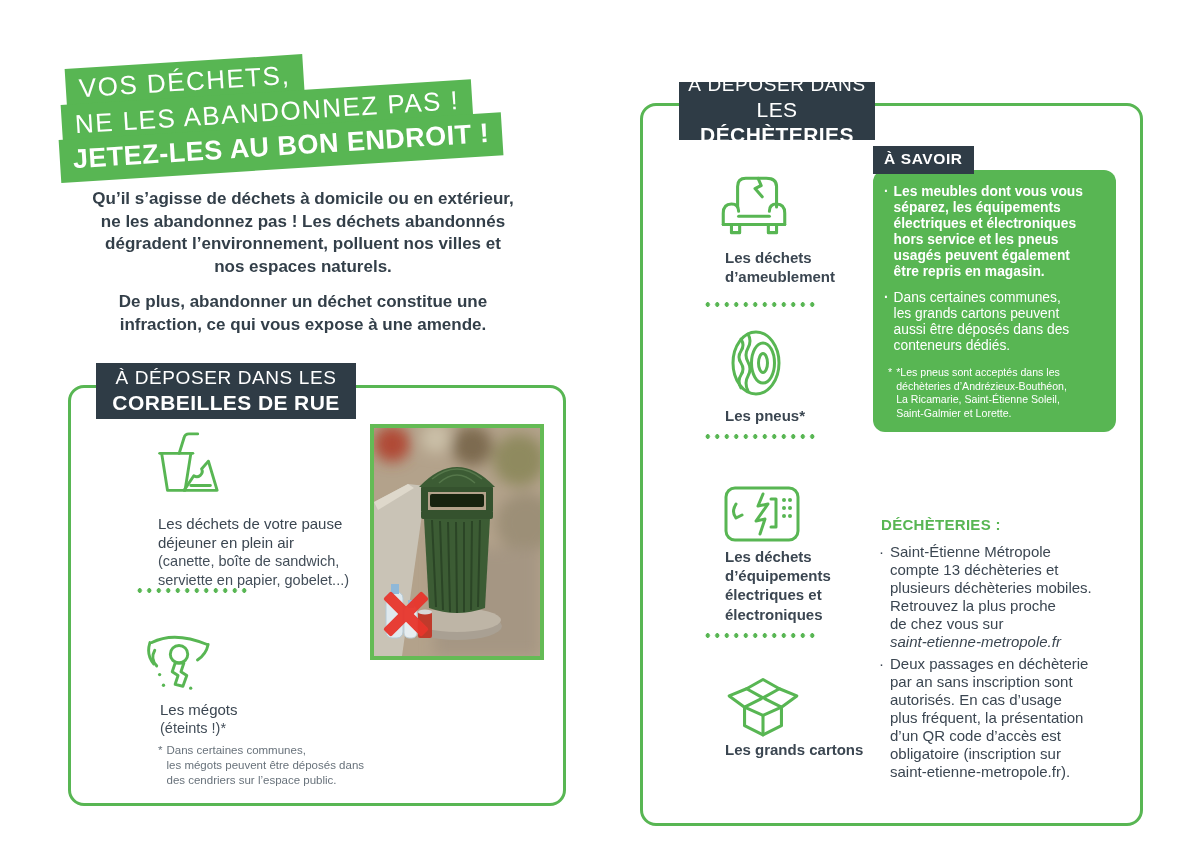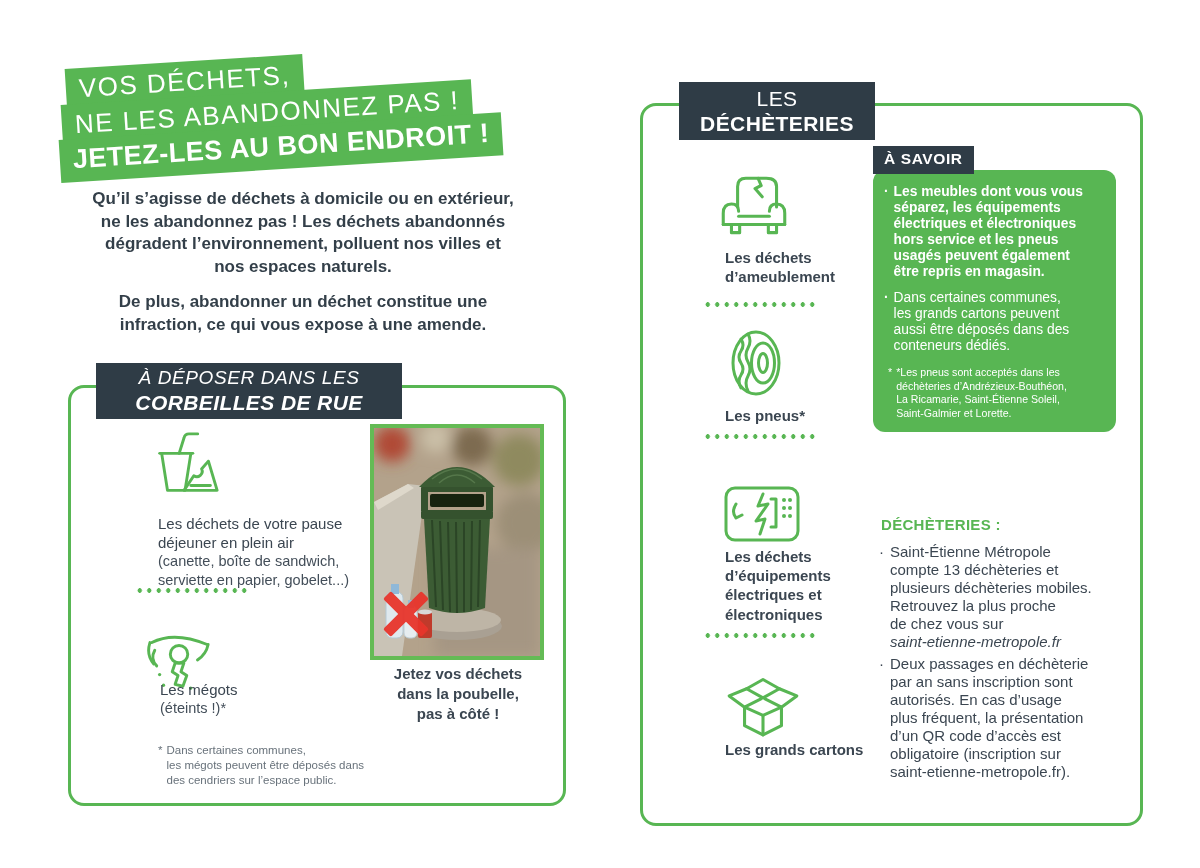--- a/index.html
+++ b/index.html
@@ -24,21 +24,21 @@
   .intro{position:absolute;left:68px;top:188px;width:470px;font-size:17px;line-height:1.33;
          font-weight:700;color:#333f49;}
   .intro p{margin:0 0 13px;text-align:center;}
 
   
   .card{position:absolute;border:3px solid var(--green);border-radius:16px;background:#fff;}
   .card-left{left:68px;top:385px;width:492px;height:415px;}
   .card-right{left:640px;top:103px;width:497px;height:717px;}
   .card-hdr{position:absolute;background:var(--navy);color:#fff;text-align:center;
             display:flex;flex-direction:column;justify-content:center;line-height:1.2;z-index:3;}
-  .hdr-left{left:25px;top:-25px;width:306px;height:56px;font-style:italic;}
+  .hdr-left{left:25px;top:-25px;width:260px;height:56px;}
   .hdr-right{left:36px;top:-24px;width:196px;height:58px;}
   .hdr-l1{font-size:19px;font-weight:400;letter-spacing:.6px;}
   .hdr-l2{font-size:21px;font-weight:700;letter-spacing:.4px;}
   .hdr-l2 .thin{font-weight:400;}
 
   .abs{position:absolute;}
   .icon svg{display:block;}
   .item-title{font-weight:400;font-size:15px;line-height:1.28;color:var(--ink);}
   .item-sub{font-weight:400;font-size:14.5px;line-height:1.28;color:#434e59;}
   .dots{position:absolute;height:5px;background-image:radial-gradient(circle,var(--green) 2.1px,transparent 2.5px);
@@ -121,21 +121,21 @@
         <path d="M8,23 q-5,9 2,16"></path>
         <path d="M3,15 q-4,13 4,22"></path>
         <circle cx="33" cy="27" r="9"></circle>
         <path d="M29,36 h9 l-3,9 6,4 -4,11 -8,-2 3,-9 -6,-4 z"></path>
         <circle cx="17" cy="59" r="1.7" fill="#58b653" stroke="none"></circle>
         <circle cx="45" cy="62" r="1.7" fill="#58b653" stroke="none"></circle>
         <circle cx="13" cy="48" r="1.7" fill="#58b653" stroke="none"></circle>
       </svg>
     </div>
 
-    <div class="abs" style="left:89px;top:292px;width:200px;">
+    <div class="abs" style="left:89px;top:312px;width:200px;">
       <div class="item-title">Les mégots</div>
       <div class="item-sub">(éteints !)*</div>
     </div>
 
     <div class="abs footnote" style="left:87px;top:355px;width:250px;">
       <span class="mark">*</span>
       <span class="pre">Dans certaines communes,
 les mégots peuvent être déposés dans
 des cendriers sur l’espace public.</span>
     </div>
@@ -182,27 +182,25 @@
           <rect x="42" y="42" width="14" height="26" rx="2" fill="#c03a2b"></rect>
           <ellipse cx="49" cy="42" rx="7" ry="2.5" fill="#d8d8d8"></ellipse>
         </g>
 
         <g transform="translate(32,186)" opacity="0.95">
           <rect x="-27" y="-5.5" width="54" height="11" rx="2" fill="#e8352c" transform="rotate(45)"></rect>
           <rect x="-27" y="-5.5" width="54" height="11" rx="2" fill="#e8352c" transform="rotate(-45)"></rect>
         </g>
       </svg>
     </div>
-    <div class="photo-caption pre">Jetez vos déchets
-dans la poubelle,
-pas à côté !</div>
   </section>
 
   <section class="card card-right">
     <div class="card-hdr hdr-right">
+      <div class="hdr-l1">À DÉPOSER DANS</div>
       <div class="hdr-l2"><span class="thin">LES </span><span>DÉCHÈTERIES</span></div>
     </div>
 
     <div class="abs icon" style="left:70px;top:66px;">
       <svg width="82" height="68" viewBox="0 0 80 66" fill="none" stroke="#58b653" stroke-width="3" stroke-linecap="round" stroke-linejoin="round">
         <path d="M24,34 V14 Q24,6 32,6 H52 Q62,6 62,14 V34"></path>
         <path d="M44,6 L47,13 L41,16 L48,24"></path>
         <path d="M10,51 V40 Q10,31 18,31 Q25,31 25,38"></path>
         <path d="M70,51 V40 Q70,31 62,31 Q55,31 55,38"></path>
         <path d="M10,51 H70"></path>

